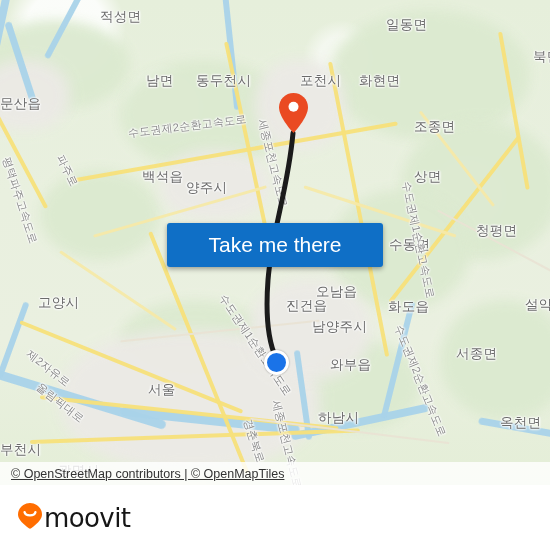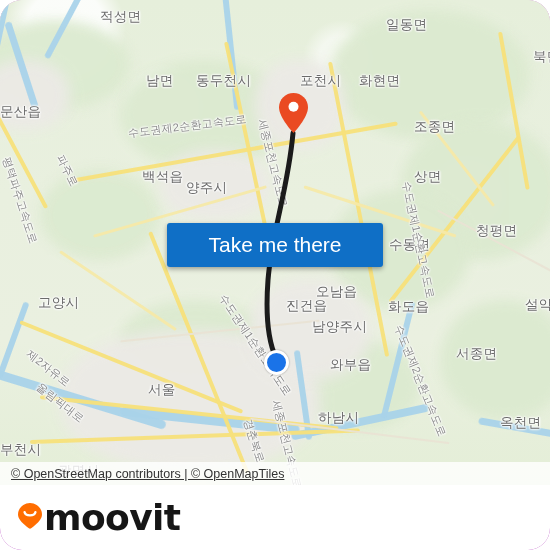--- a/index.html
+++ b/index.html
@@ -1,21 +1,21 @@
 <!DOCTYPE html>
 <html><head>
 <meta charset="utf-8">
 <style>
   html,body{margin:0;padding:0;}
   body{
     width:550px;height:550px;overflow:hidden;
     font-family:"Liberation Sans","DejaVu Sans",sans-serif;
     background:#ffffff;
   }
-  .app{position:relative;width:550px;height:550px;overflow:hidden;background:#a21caf;border-radius:22px;}
+  .app{position:relative;width:550px;height:550px;overflow:hidden;background:#a21caf;}
 
   
   .map{position:absolute;left:0;top:0;width:550px;height:485px;overflow:hidden;background:#f2efe9;}
   .map-base{position:absolute;inset:0;
     background:
       radial-gradient(circle at 12% 6%, rgba(255,255,255,.85) 0 6%, rgba(255,255,255,0) 9%),
       radial-gradient(circle at 30% 22%, rgba(255,255,255,.6) 0 5%, rgba(255,255,255,0) 8%),
       radial-gradient(circle at 62% 12%, rgba(255,255,255,.55) 0 4%, rgba(255,255,255,0) 7%),
       radial-gradient(circle at 85% 40%, rgba(255,255,255,.5) 0 5%, rgba(255,255,255,0) 8%),
       linear-gradient(180deg,#e6efdb 0%,#e9f0df 40%,#eaf0e0 70%,#e4eed7 100%);
@@ -62,21 +62,21 @@
           display:flex;align-items:center;}
   .attrib span{font-size:12.5px;color:#333;padding-left:11px;text-decoration:underline;}
 
   
   .footer{position:absolute;left:0;top:485px;width:550px;height:65px;background:#fff;
           display:flex;align-items:center;justify-content:space-between;
           padding:0 18px;box-sizing:border-box;}
   .route-text{display:flex;align-items:center;gap:9px;color:#3c3c3c;font-size:18px;}
   .arrow{font-size:19px;color:#3c3c3c;line-height:1;}
   .brand{display:flex;align-items:center;gap:2px;}
-  .brand-word{font-size:36px;font-weight:bold;color:#161616;letter-spacing:-.6px;
+  .brand-word{font-size:26px;font-weight:normal;color:#161616;letter-spacing:-.6px;
               font-family:"DejaVu Sans",sans-serif;}
 </style>
 </head>
 <body>
 
 <div class="app">
 
   <div class="map">
     <div class="map-base"></div>
 
@@ -127,21 +127,21 @@
     <div class="road minor" style="left:430px;top:240px;width:130px;transform:rotate(28deg);"></div>
 
     <div id="map-labels">
         <div class="label city" style="left: 100px; top: 8px;">적성면</div>
         <div class="label city" style="left: 386px; top: 16px;">일동면</div>
         <div class="label city" style="left: 146px; top: 72px;">남면</div>
         <div class="label city" style="left: 196px; top: 72px;">동두천시</div>
         <div class="label city" style="left: 300px; top: 72px;">포천시</div>
         <div class="label city" style="left: 359px; top: 72px;">화현면</div>
         <div class="label city" style="left: 533px; top: 48px;">북면</div>
-        <div class="label city" style="left: 0px; top: 95px; margin-top: 8px;">문산읍</div>
+        <div class="label city" style="left: 0px; top: 95px;">문산읍</div>
         <div class="label city" style="left: 414px; top: 118px; text-align: right;">조종면</div>
         <div class="label small rot" style="left: 128px; top: 126px; transform: rotate(-7deg);">수도권제2순환고속도로</div>
         <div class="label city" style="left: 142px; top: 168px;">백석읍</div>
         <div class="label city" style="left: 186px; top: 179px;">양주시</div>
         <div class="label city" style="left: 414px; top: 168px;">상면</div>
         <div class="label city" style="left: 476px; top: 222px;">청평면</div>
         <div class="label city" style="left: 389px; top: 236px;">수동면</div>
         <div class="label city" style="left: 316px; top: 263px; margin-top: 20px;">오남읍</div>
         <div class="label city" style="left: 286px; top: 297px;">진건읍</div>
         <div class="label city" style="left: 388px; top: 298px;">화도읍</div>

